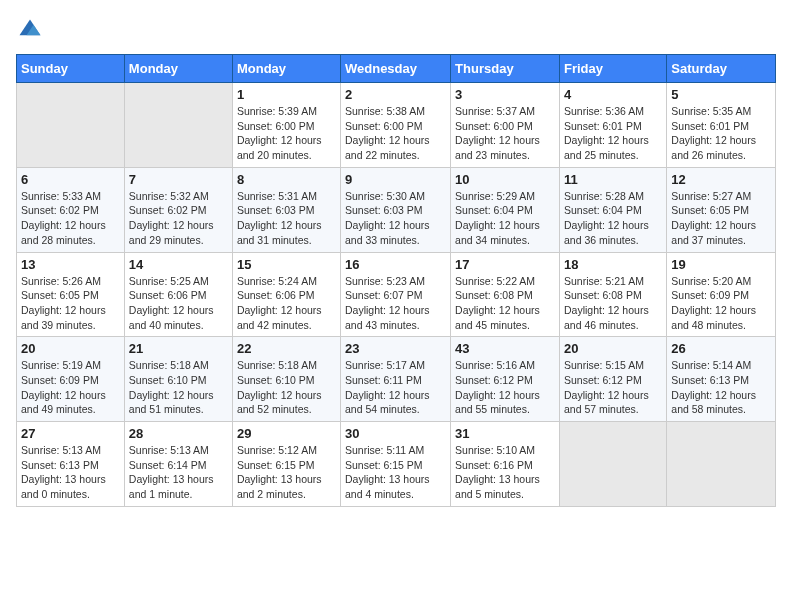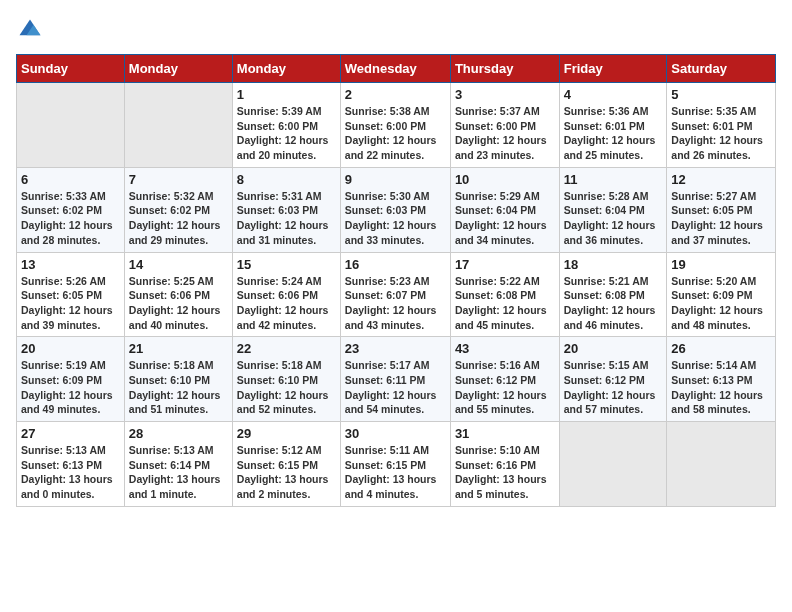--- a/index.html
+++ b/index.html
@@ -51,21 +51,21 @@
     .calendar-subtitle {
       font-size: 15px;
       color: #444;
     }
     .calendar-table {
       width: 100%;
       border-collapse: collapse;
       font-size: 11px;
     }
     .calendar-table thead tr th {
-      background-color: #b91c1c;
+      background-color: #3b82f6;
       color: #fff;
       padding: 6px 4px;
       text-align: left;
       font-size: 13px;
       font-weight: bold;
       border: 1px solid #1a5a9a;
     }
     .calendar-table tbody tr td {
       border: 1px solid #ccc;
       vertical-align: top;
@@ -84,21 +84,20 @@
       font-size: 13px;
       font-weight: bold;
       color: #222;
       display: block;
       margin-bottom: 2px;
     }
     .day-info {
       color: #333;
       font-size: 10.5px;
       line-height: 1.4;
-      font-weight: bold;
     }
     .empty-cell {
       background: #f0f0f0 !important;
     }
     .row-bg-1 td { background: #ffffff !important; }
     .row-bg-2 td { background: #f5f8fc !important; }
     .row-bg-1 td.empty-cell { background: #e8e8e8 !important; }
   </style>
 </head>
 <body>

